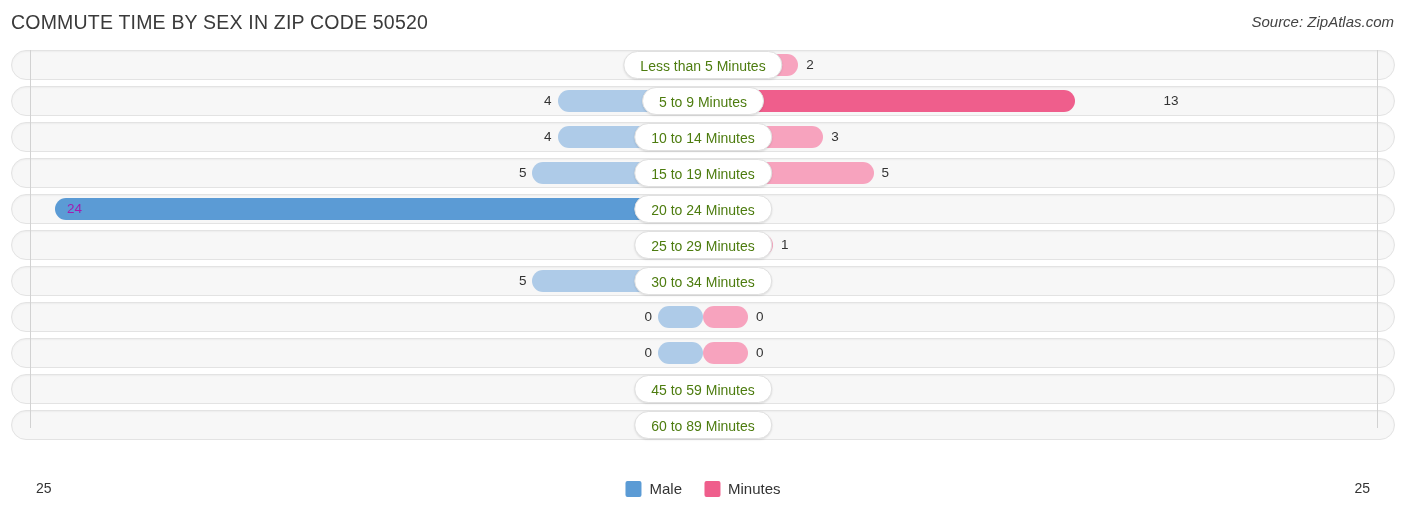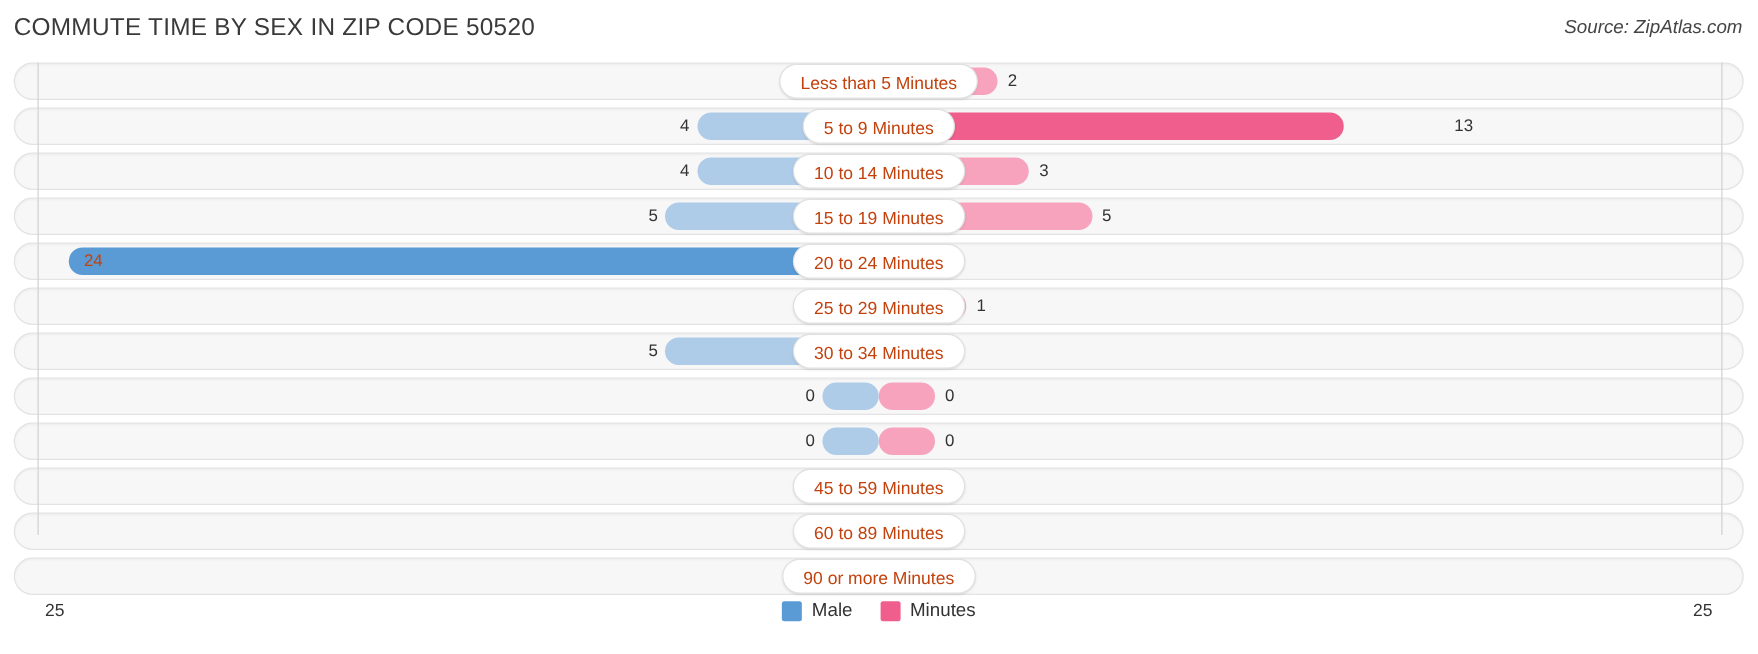--- a/index.html
+++ b/index.html
@@ -62,32 +62,32 @@
   .bar.female { background: #f7a3be; }
   .bar.female.hi { background: #ef5e8c; }
 
   .val {
     position: absolute; top: 0; height: 30px; line-height: 30px;
     font-size: 13.5px; color: #333; white-space: nowrap;
   }
   .val.left  { text-align: right; }
   .val.right { text-align: left; }
   .val.inside {
-    color: #c2410c;
+    color: #a21caf;
   }
 
   .cat-pill {
     position: absolute; left: 50%; top: 1px;
     transform: translateX(-50%);
     height: 28px; line-height: 28px;
     padding: 0 16px;
     background: #ffffff;
     border: 1px solid #e0e0e0;
     border-radius: 14px;
-    font-size: 14px; color: #c2410c;
+    font-size: 14px; color: #4d7c0f;
     white-space: nowrap;
     box-shadow: 0 1px 2px rgba(0,0,0,0.10);
     z-index: 4;
   }
 
   .footer {
     position: absolute; left: 0; top: 478px; width: 1406px; height: 40px;
   }
   .axis-end {
     position: absolute; top: 2px;
@@ -218,30 +218,20 @@
         </div>
         <div class="row">
           <div class="track"></div>
           <div class="bars">
             <div class="bar male" style="left: 658px; width: 45px;"></div>
             <div class="bar female" style="left: 703px; width: 45px;"></div>
             <div class="val left" style="left: 594px; width: 58px;">0</div>
             <div class="val right" style="left: 756px; width: 60px;">0</div>
           </div>
           <div class="cat-pill">60 to 89 Minutes</div>
-        </div>
-        <div class="row">
-          <div class="track"></div>
-          <div class="bars">
-            <div class="bar male" style="left: 658px; width: 45px;"></div>
-            <div class="bar female" style="left: 703px; width: 45px;"></div>
-            <div class="val left" style="left: 594px; width: 58px;">0</div>
-            <div class="val right" style="left: 756px; width: 60px;">0</div>
-          </div>
-          <div class="cat-pill">90 or more Minutes</div>
         </div>
       </div>
   </div>
 
   <div class="footer">
     <div class="axis-end l">25</div>
     <div class="axis-end r">25</div>
     <div class="legend">
       <div class="legend-item">
         <span class="swatch" id="sw-male" style="background: rgb(91, 155, 213);"></span>

